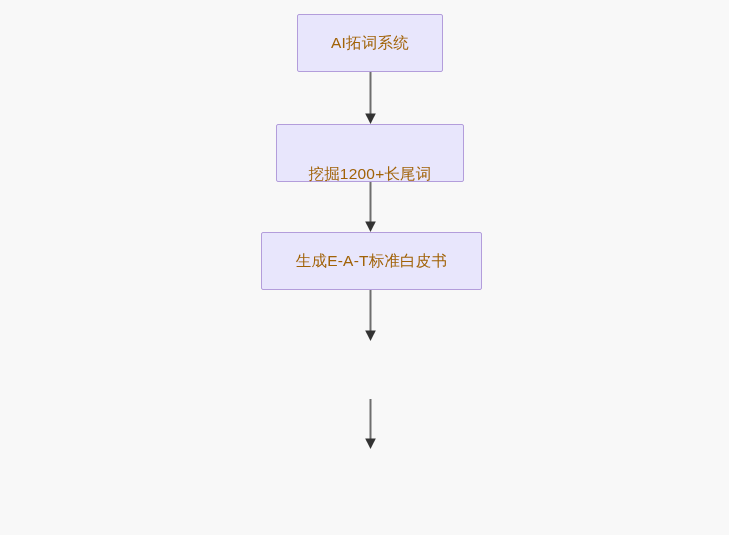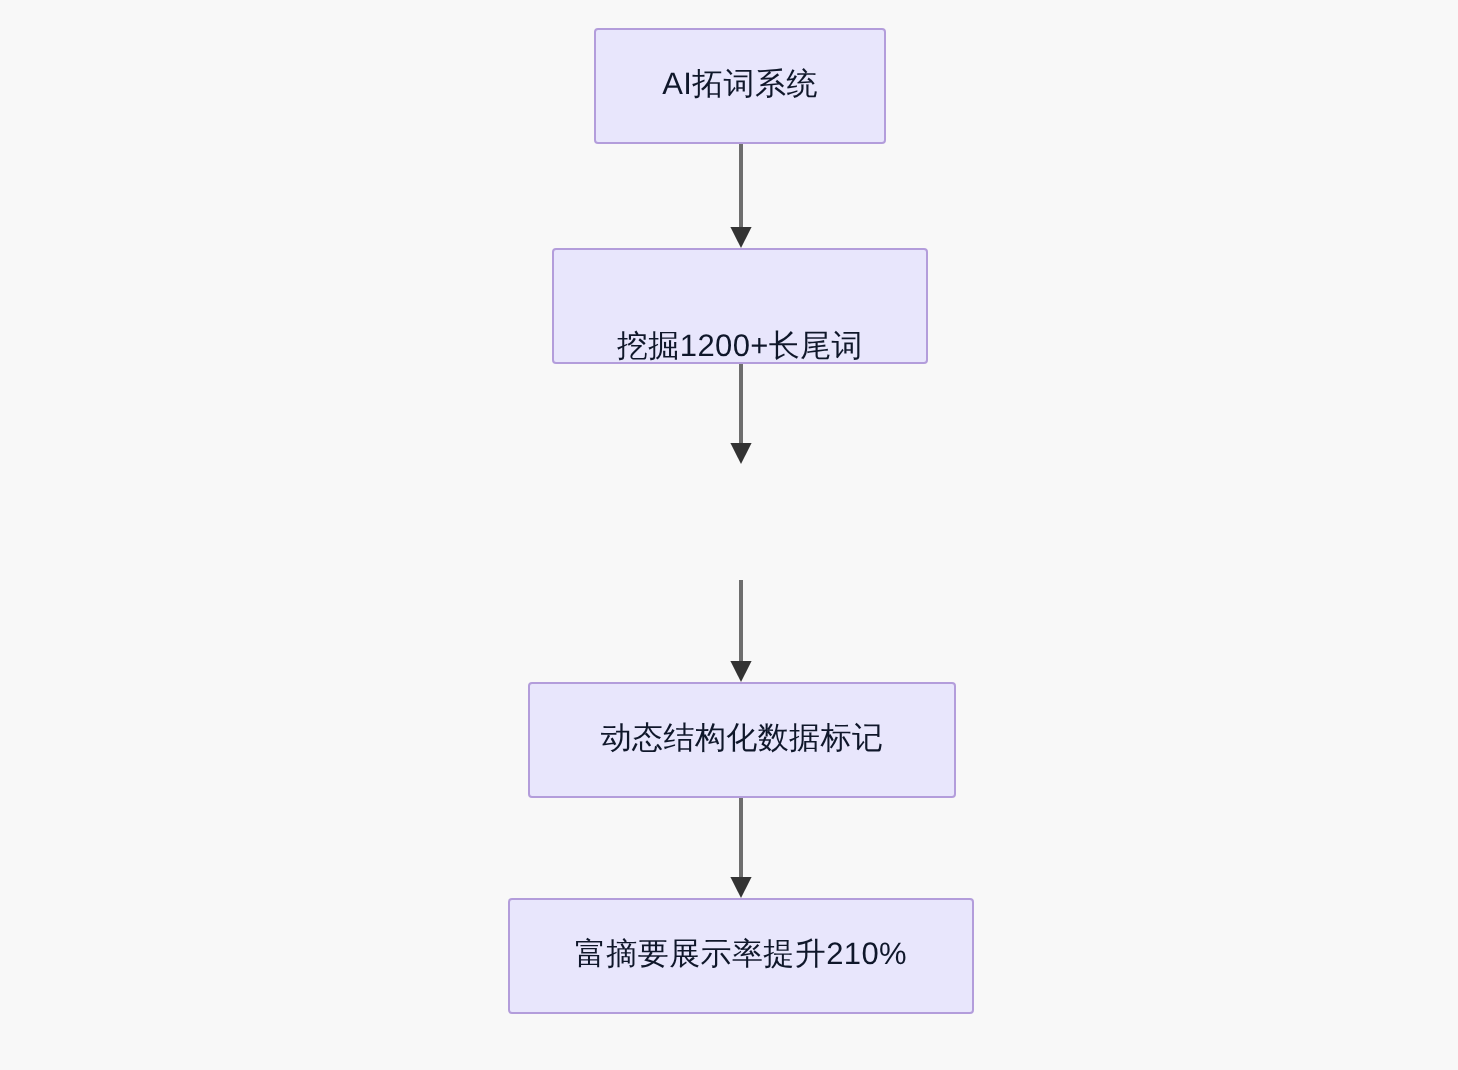--- a/index.html
+++ b/index.html
@@ -30,21 +30,21 @@
     border: 1.5px solid #b39ddb;
     border-radius: 2px;
     display: flex;
     align-items: center;
     justify-content: center;
     z-index: 2;
   }
   .node-label {
     font-size: 15.5px;
     line-height: 1;
-    color: #0f172a;
+    color: #a16207;
     letter-spacing: 0.2px;
     white-space: nowrap;
     text-align: center;
     font-family: "Liberation Sans", "DejaVu Sans", sans-serif;
   }
 
   .node-1 { left: 297px; top: 14px;  width: 146px; height: 58px; }
   .node-2 { left: 276px; top: 124px; width: 188px; height: 58px; align-items: flex-end; }
   .node-3 { left: 261px; top: 232px; width: 221px; height: 58px; }
   .node-4 { left: 264px; top: 341px; width: 214px; height: 58px; }
@@ -100,22 +100,19 @@
   </svg>
 
   <div class="node node-1">
     <span class="node-label">AI拓词系统</span>
   </div>
 
   <div class="node node-2">
     <span class="node-label">挖掘1200+长尾词</span>
   </div>
 
-
-  <div class="node node-4">
-    <span class="node-label">动态结构化数据标记</span>
+  <div class="node node-3">
+    <span class="node-label">生成E-A-T标准白皮书</span>
   </div>
 
-  <div class="node node-5">
-    <span class="node-label">富摘要展示率提升210%</span>
-  </div>
+
 
 </div>
 
 </body></html>

